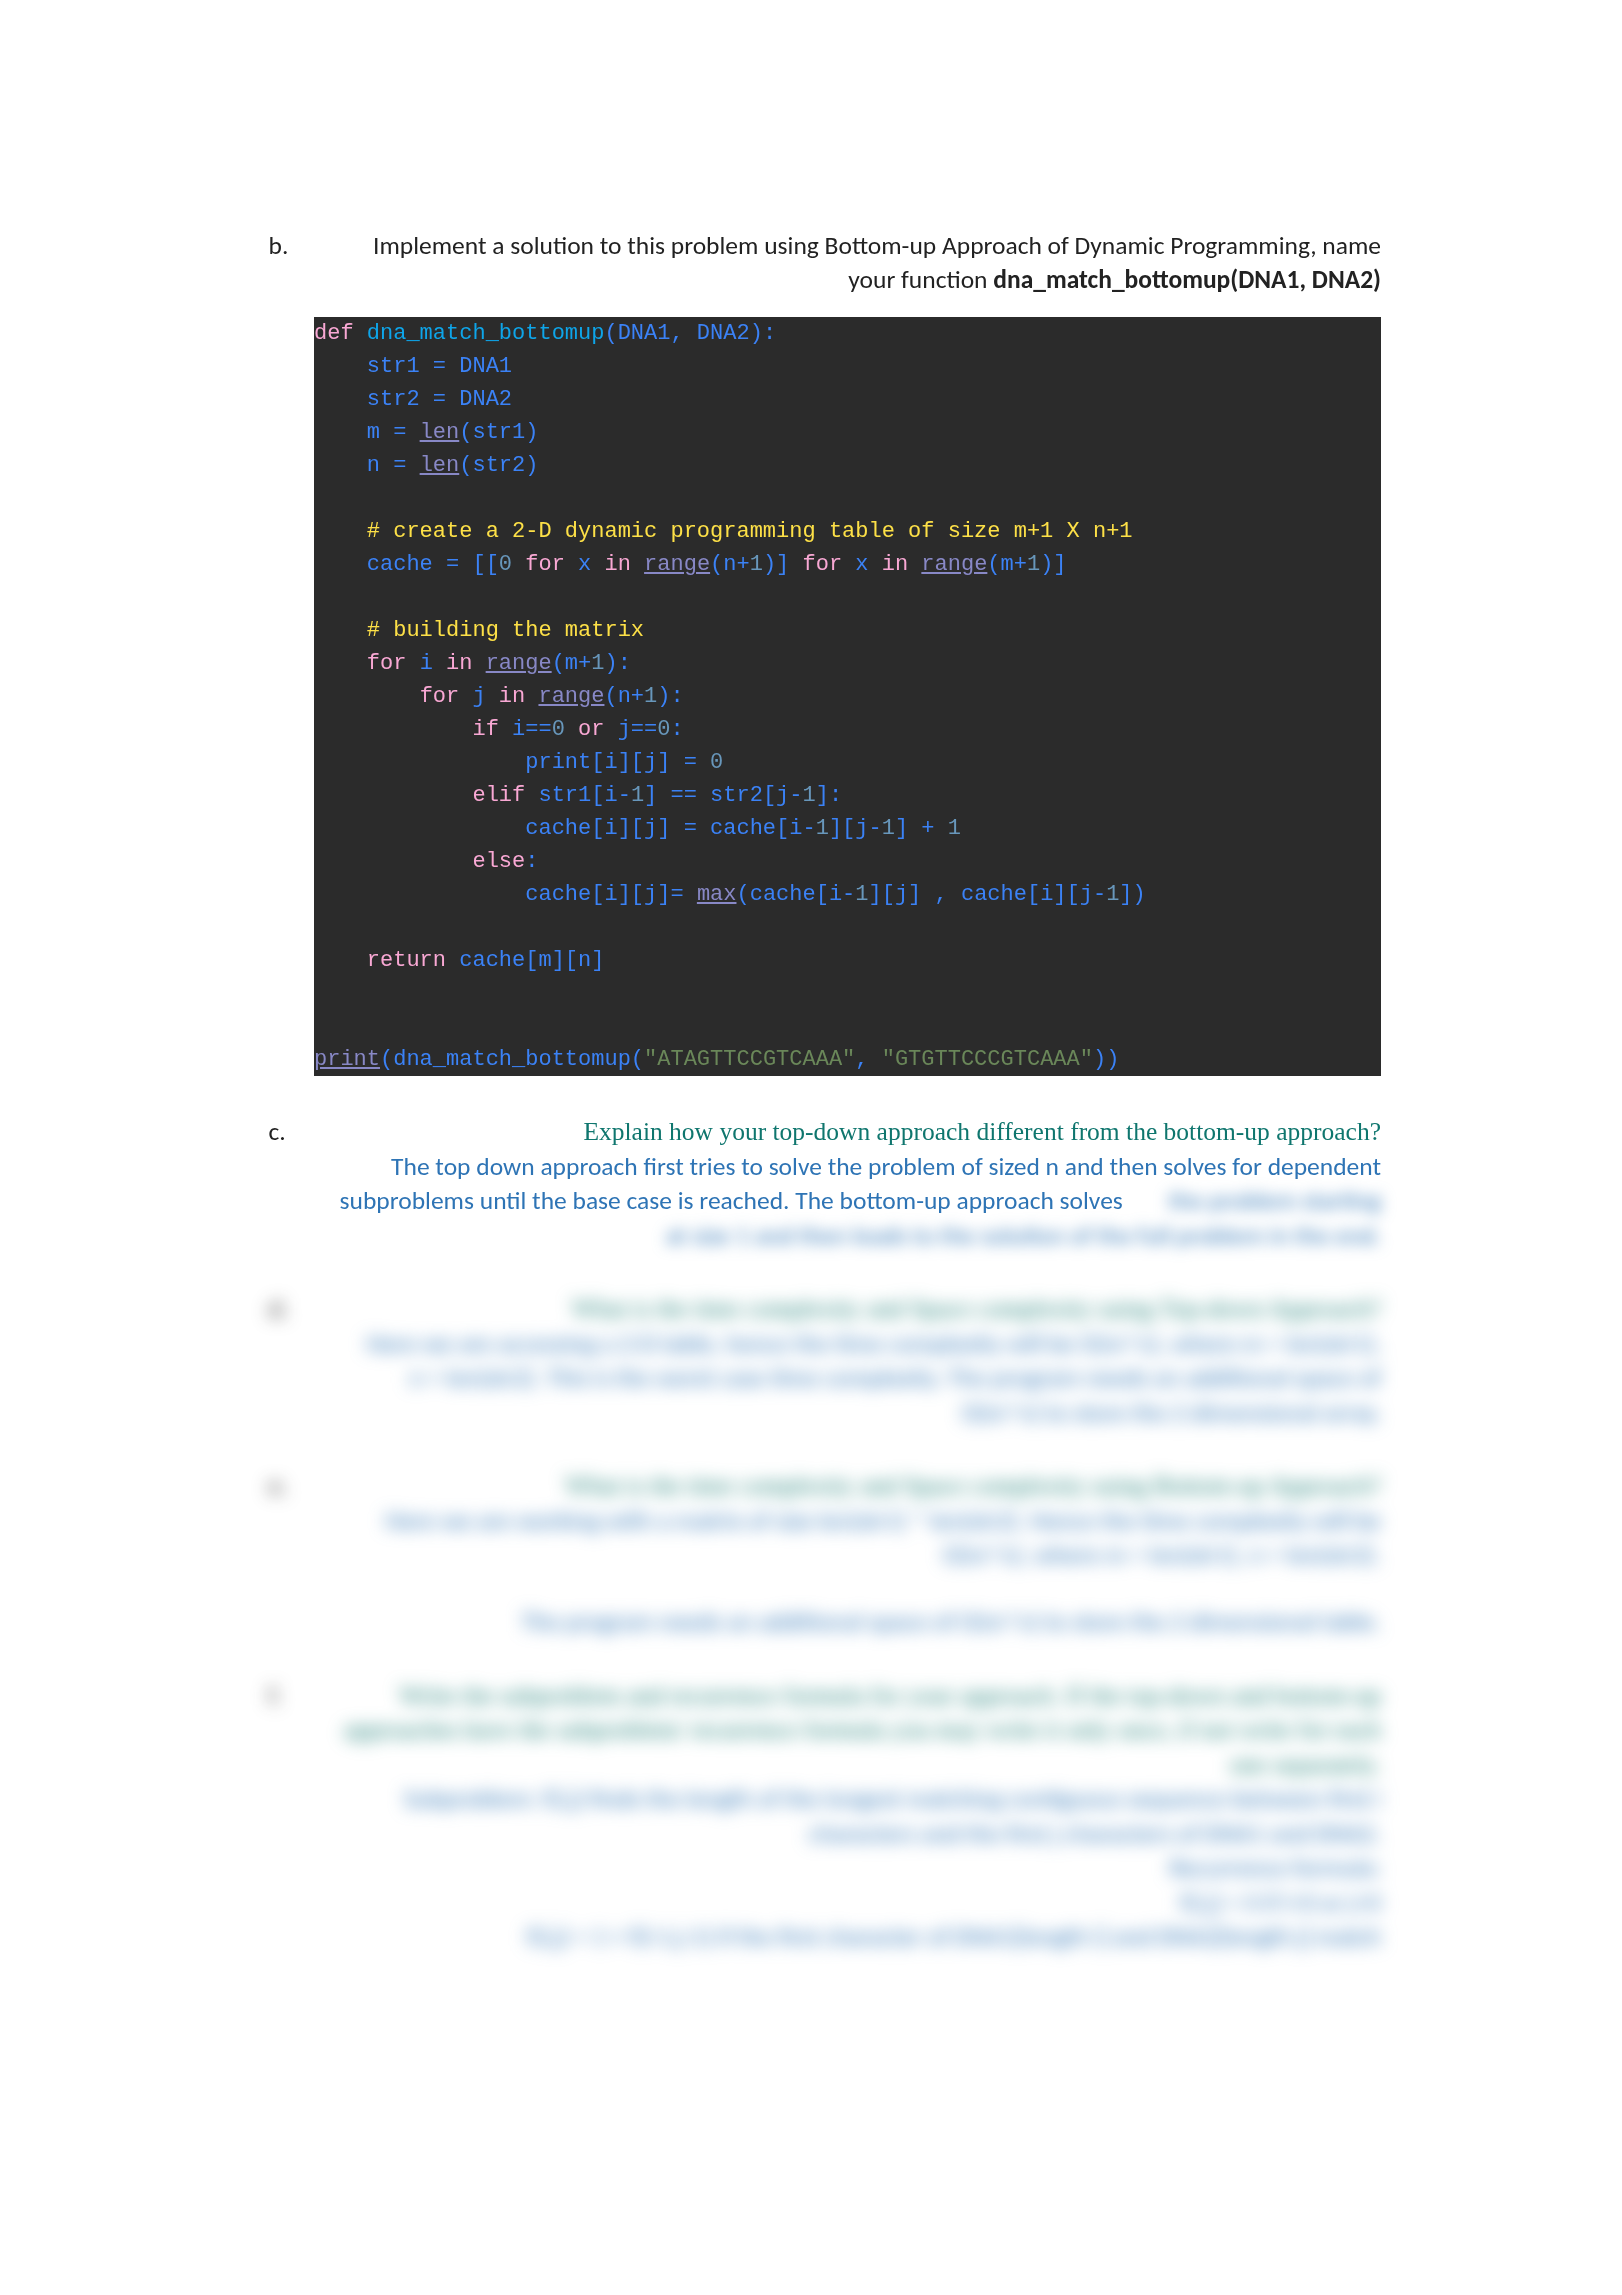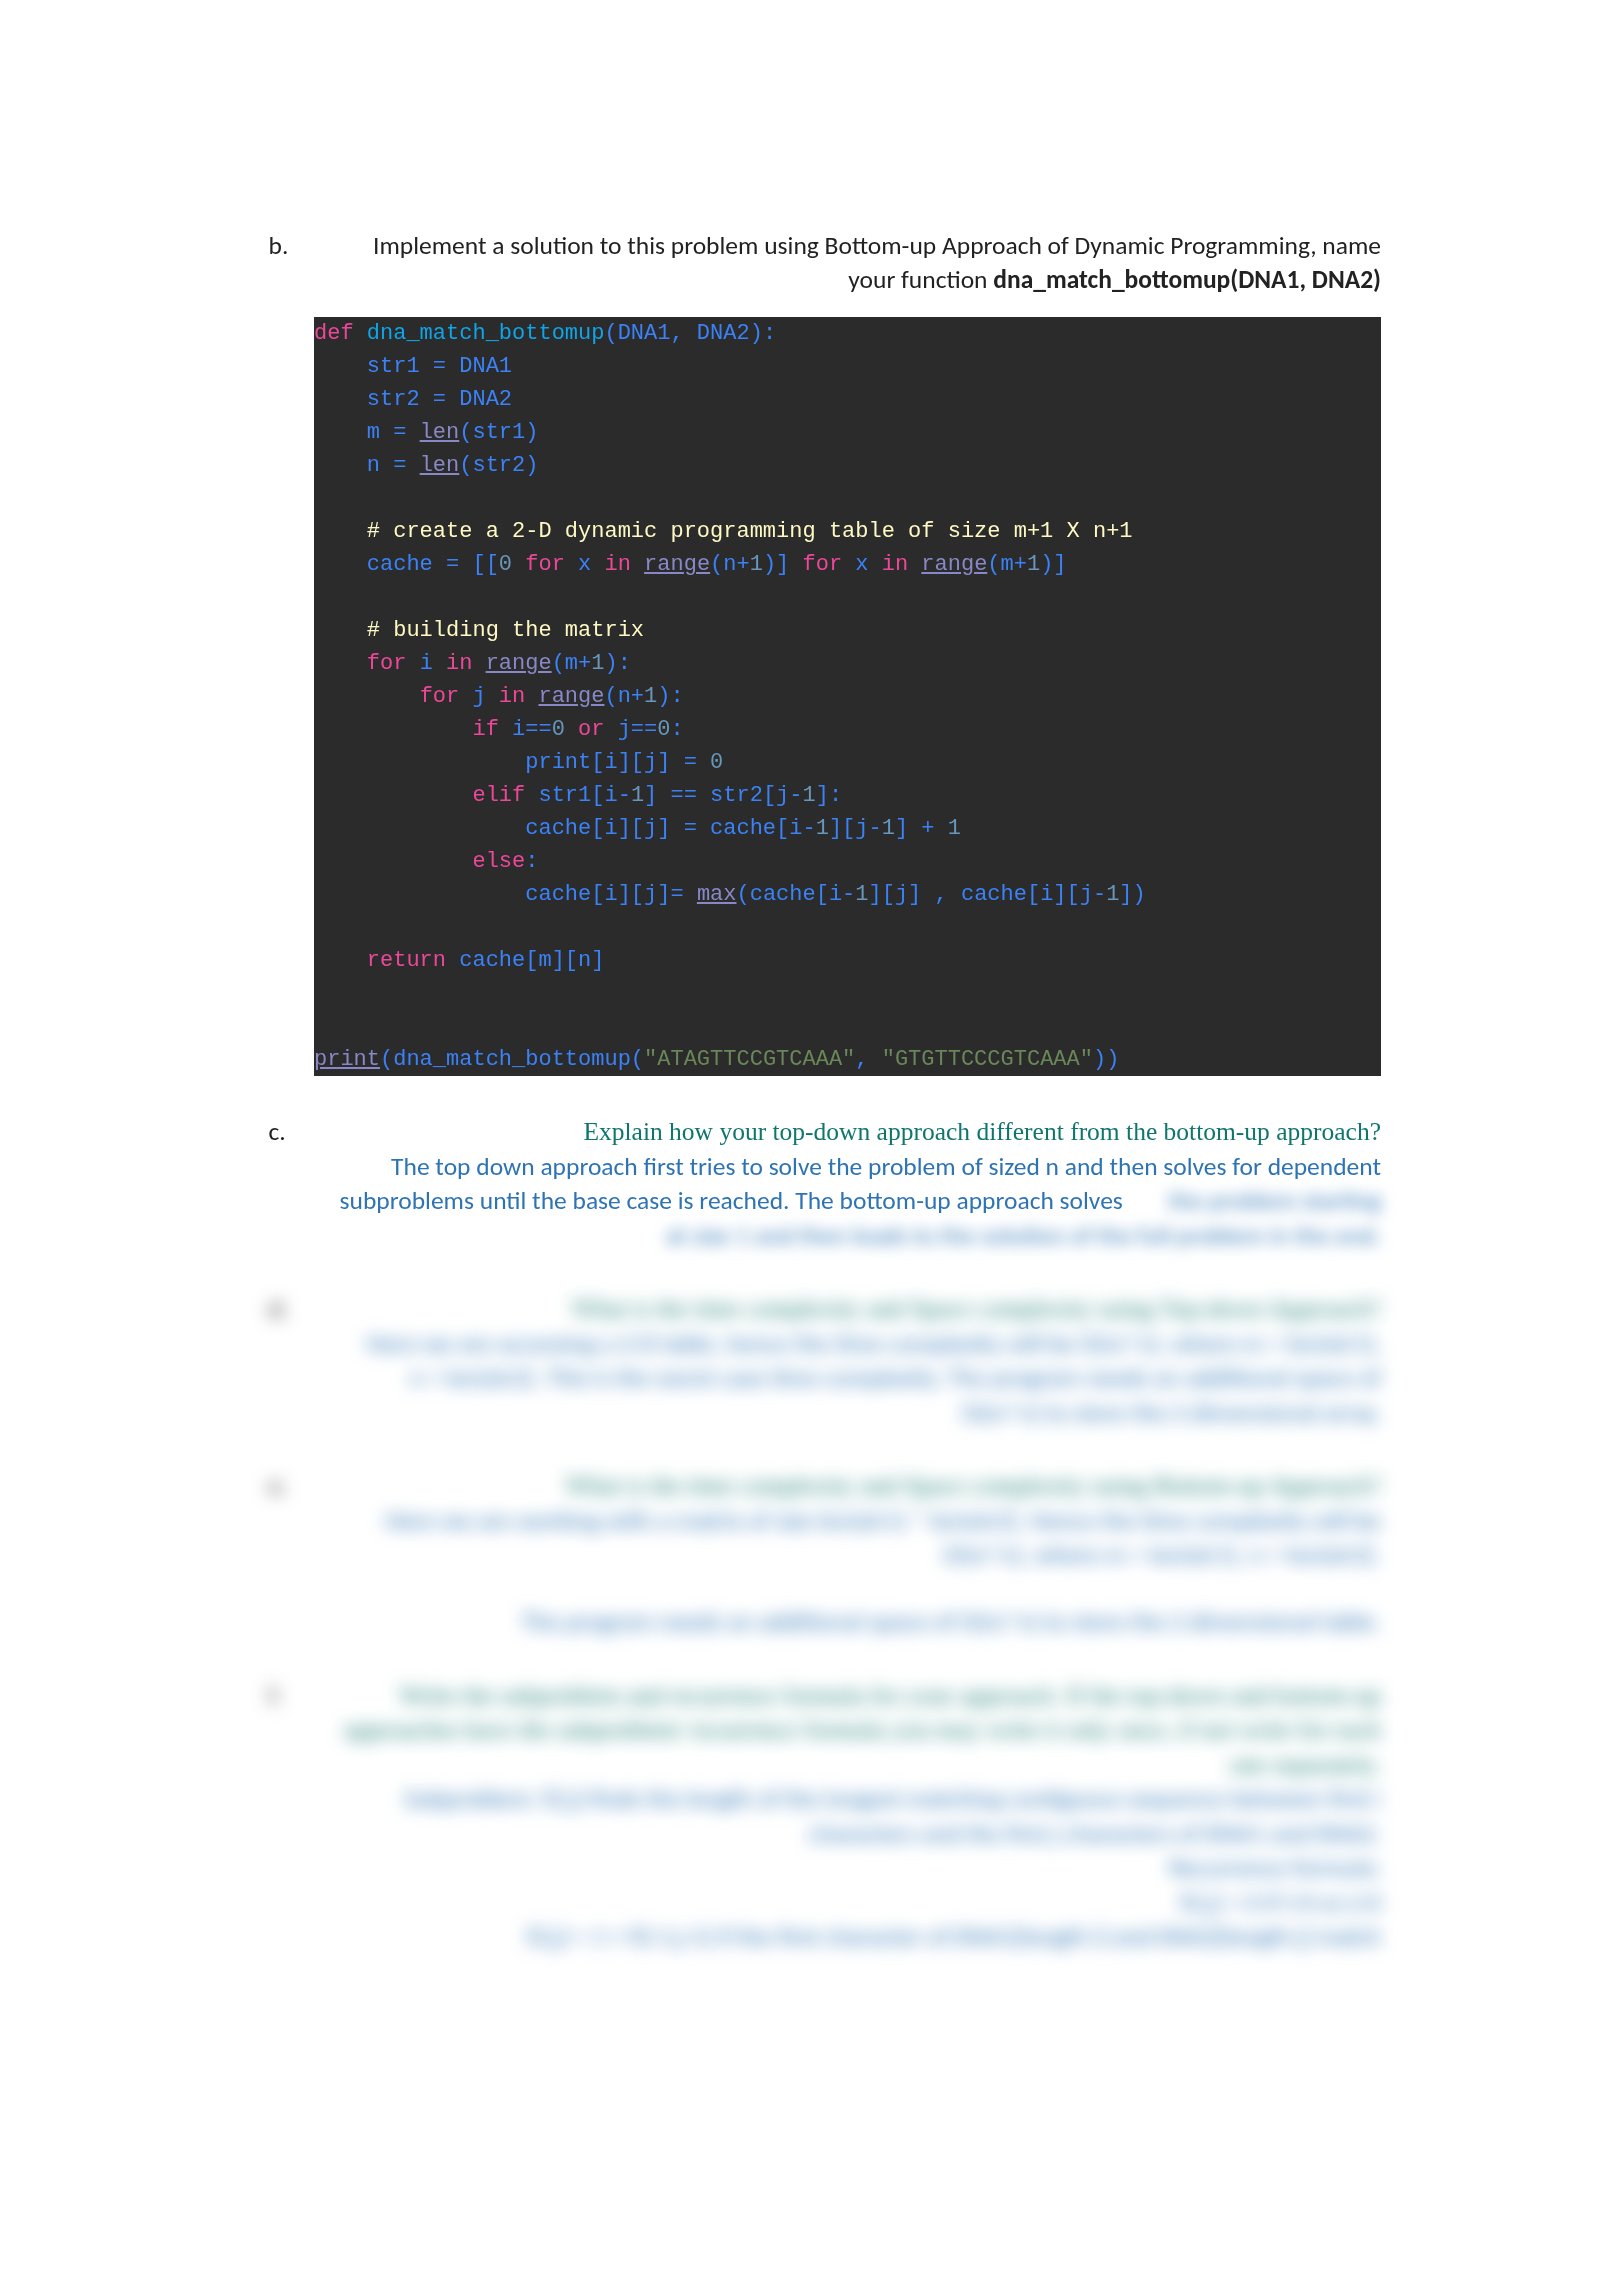--- a/index.html
+++ b/index.html
@@ -38,26 +38,26 @@
     margin-left: 52px;
     background: #2b2b2b;
     color: #a9b7c6;
     font-family: "Courier New", Consolas, monospace;
     font-size: 22px;
     line-height: 1.5;
     padding: 0;
     white-space: pre;
     overflow: hidden;
   }
-  .kw { color: #ec4899; }        
+  .kw { color: #f9a8d4; }        
   .fn { color: #0ea5e9; }        
   .bi { color: #8888c6; text-decoration: underline; }        
   .num { color: #6897bb; }
   .str { color: #6a8759; }
-  .cm { color: #fef9c3; font-family: Liberation Mono, monospace; }
+  .cm { color: #fde047; font-family: Liberation Mono, monospace; }
   .op, .id { color: #3b82f6; }
   .answer { color: #2e74b5; margin-left: 40px; }
   .blur {
     filter: blur(7.2px);
     user-select: none;
   }
   .blur-heavy {
     filter: blur(8.5px);
     user-select: none;
   }

